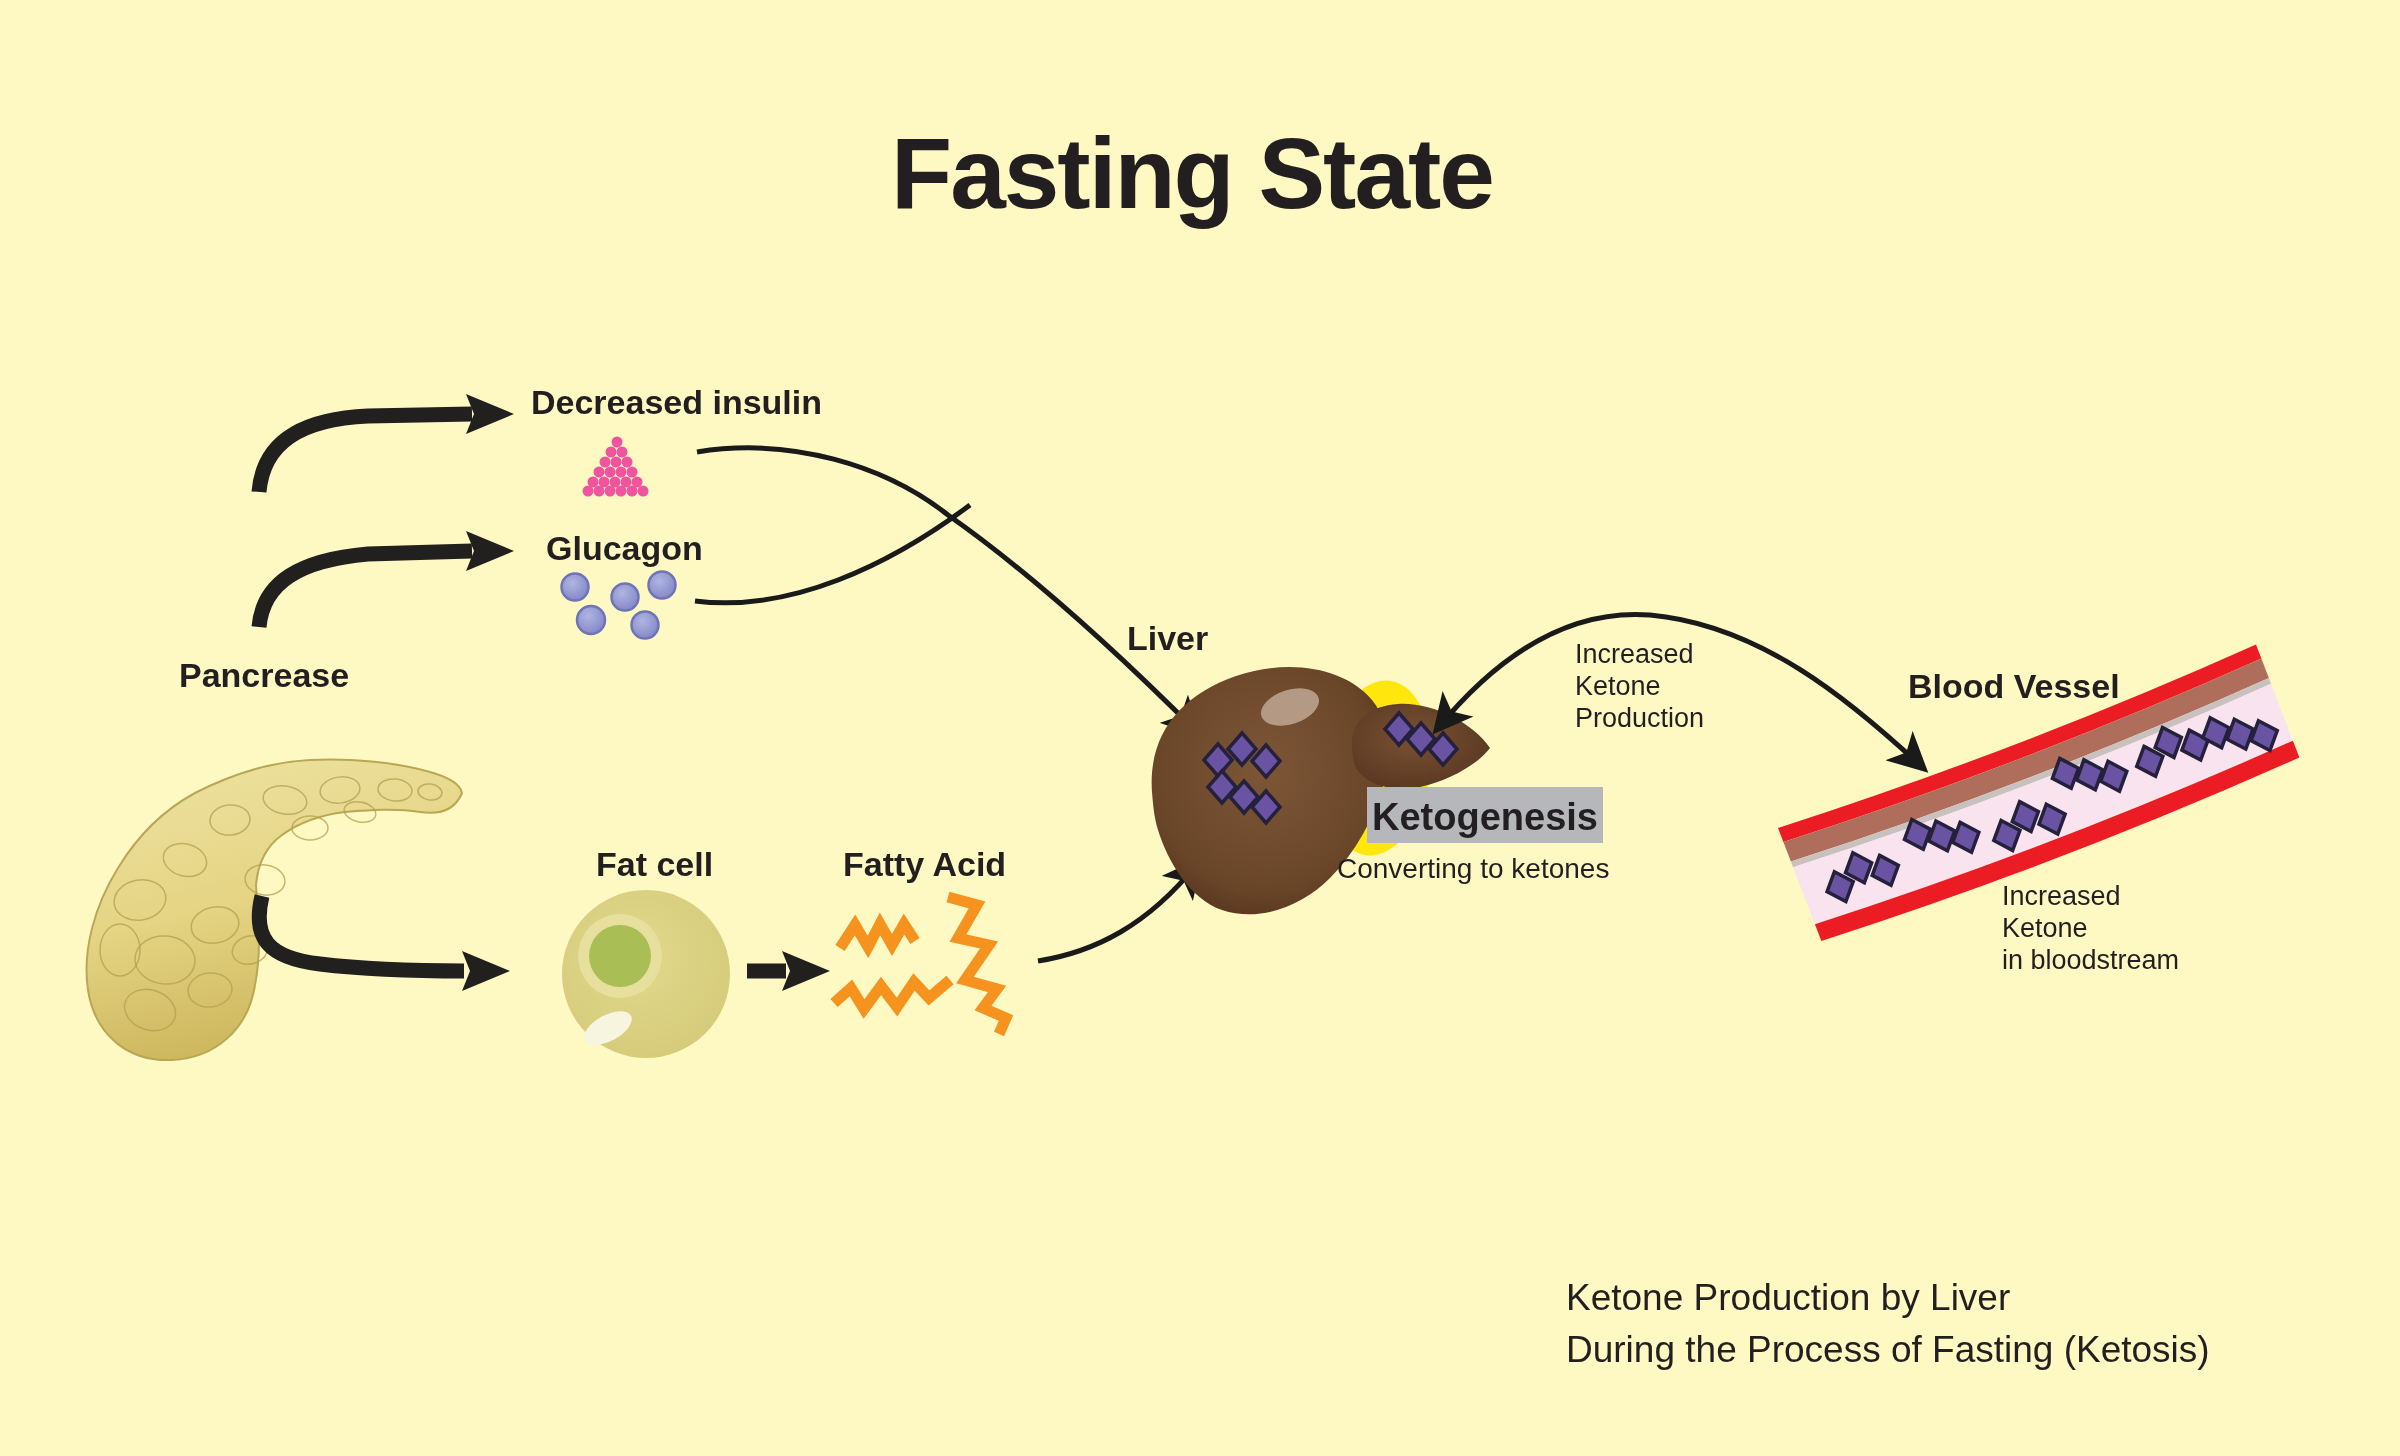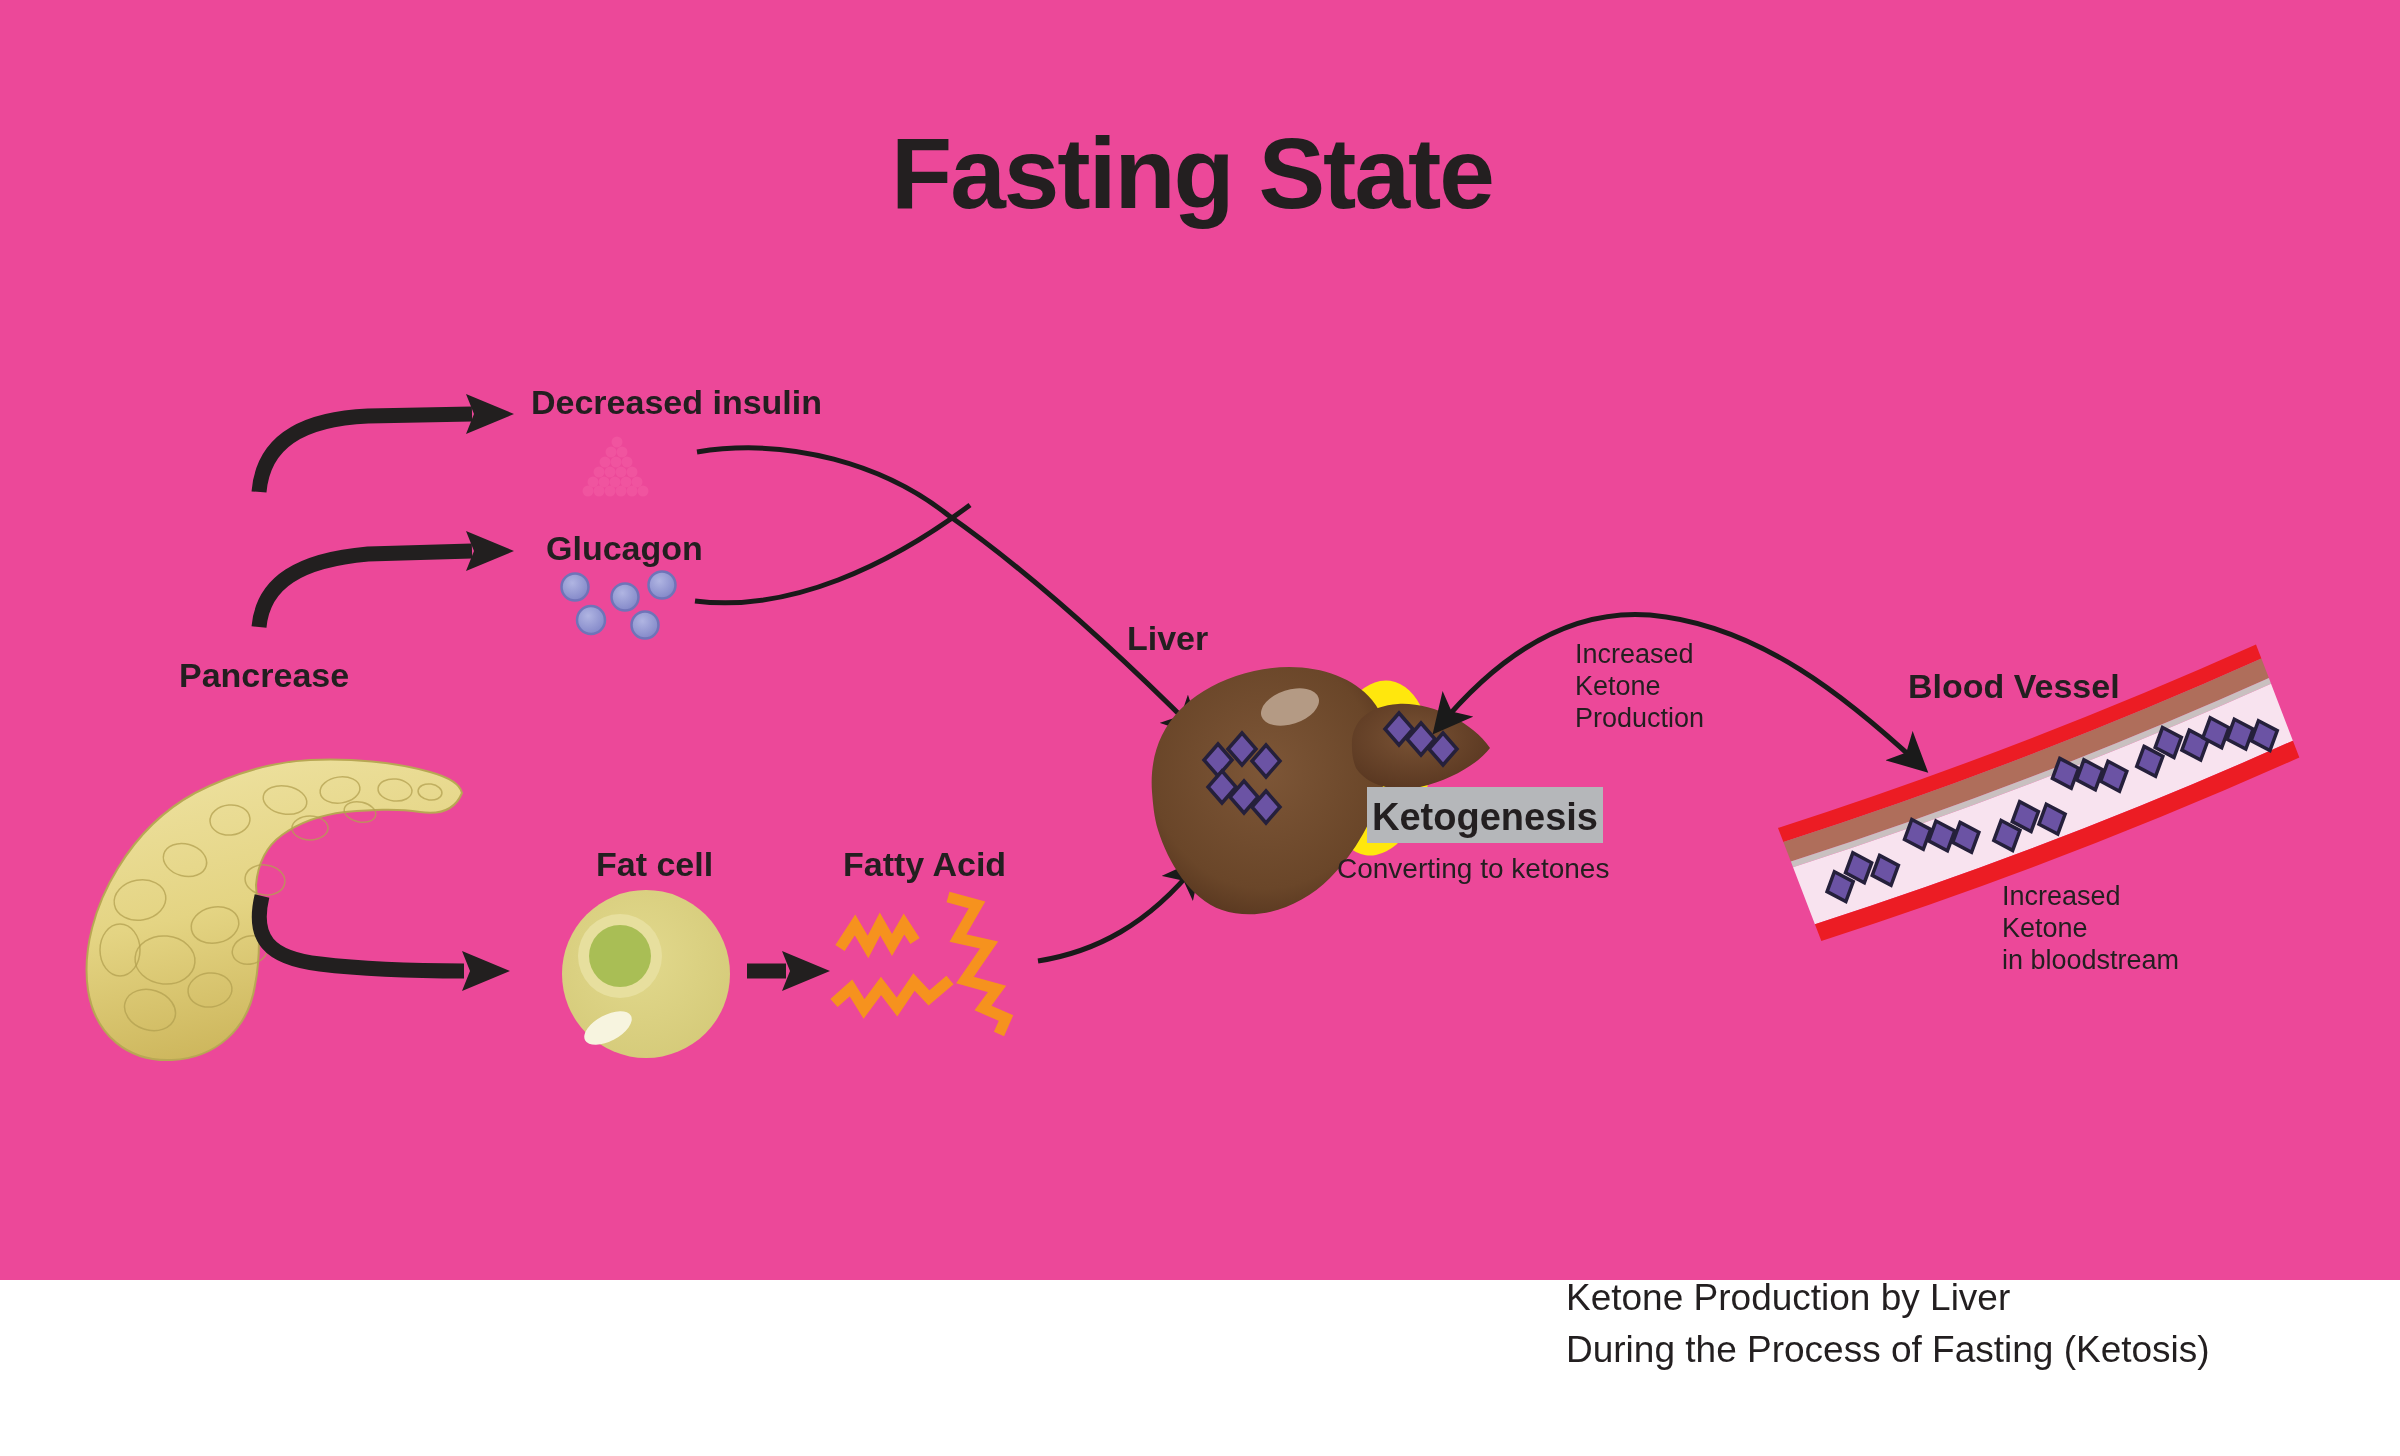--- a/index.html
+++ b/index.html
@@ -1,16 +1,16 @@
 <!DOCTYPE html>
 <html><head>
 <meta charset="utf-8">
 <style>
   html,body{margin:0;padding:0;background:#ffffff;width:2400px;height:1456px;overflow:hidden;}
-  .stage{position:relative;width:2400px;height:1280px;background:#ec4899;}
+  .stage{position:relative;width:2400px;height:1456px;background:#fef9c3;}
   svg{display:block;}
   text{font-family:"Liberation Sans","DejaVu Sans",sans-serif;fill:#231F20;}
   .title{font-size:100px;font-weight:bold;letter-spacing:-2px;}
   .label{font-size:34px;font-weight:bold;}
   .keto{font-size:38px;font-weight:bold;}
   .small{font-size:27px;font-weight:normal;}
   .note{font-size:28px;font-weight:normal;}
   .caption{font-size:37px;font-weight:normal;}
   .thin{fill:none;stroke:#1a1a1a;stroke-width:5;}
   .thick{fill:none;stroke:#221F1F;stroke-width:15;}

